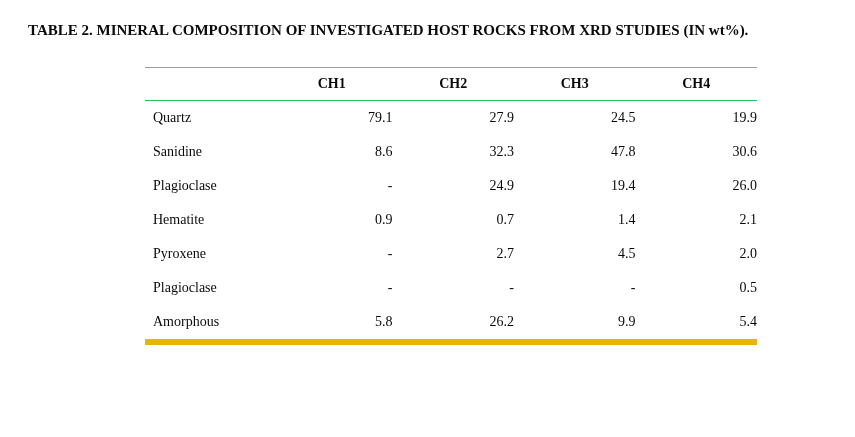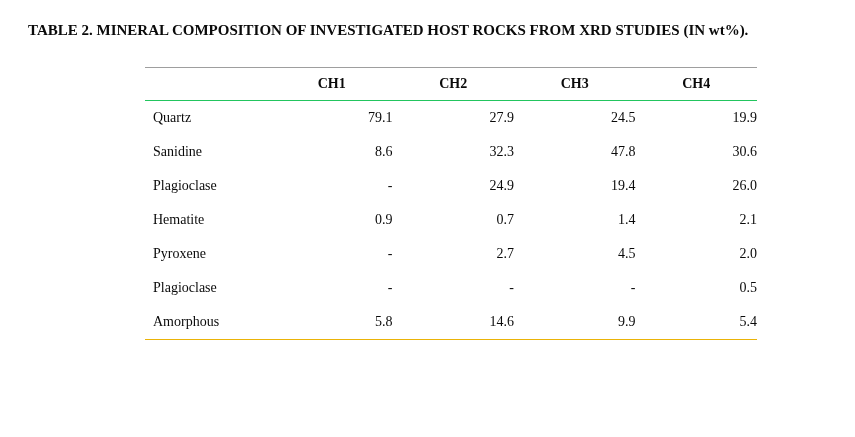--- a/index.html
+++ b/index.html
@@ -36,21 +36,21 @@
     width: 100%;
     font-size: 14px;
     color: #0a0a0a;
     table-layout: fixed;
   }
   table.mineral-table thead tr {
     border-top: 1px solid #9e9e9e;
     border-bottom: 1px solid #22c55e;
   }
   table.mineral-table tbody tr:last-child {
-    border-bottom: 1px solid #eab308;
+    border-bottom: 6px solid #eab308;
   }
   table.mineral-table th {
     font-weight: bold;
     height: 32px;
     text-align: center;
     padding: 0;
     vertical-align: middle;
   }
   table.mineral-table td {
     font-weight: normal;
@@ -123,21 +123,21 @@
         <tr>
           <td class="label-col">Plagioclase</td>
           <td>-</td>
           <td>-</td>
           <td>-</td>
           <td>0.5</td>
         </tr>
         <tr>
           <td class="label-col">Amorphous</td>
           <td>5.8</td>
-          <td>14.6</td>
+          <td>26.2</td>
           <td>9.9</td>
           <td>5.4</td>
         </tr>
       </tbody>
     </table>
   </div>
 
 </div>
 
 </body></html>

